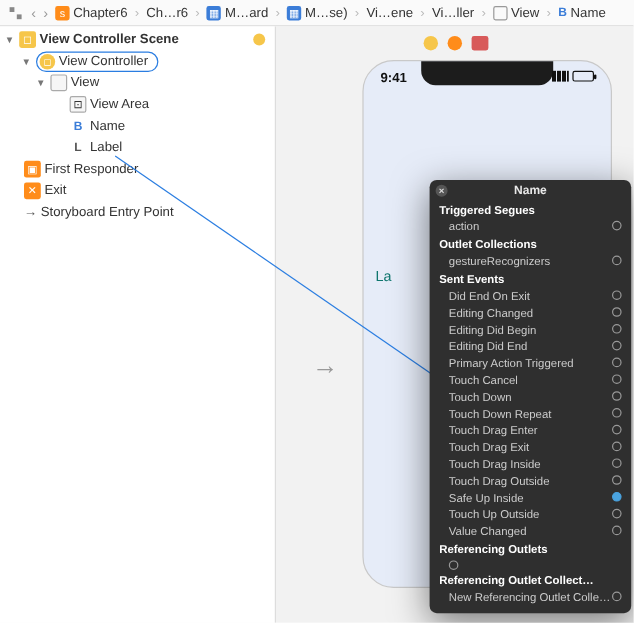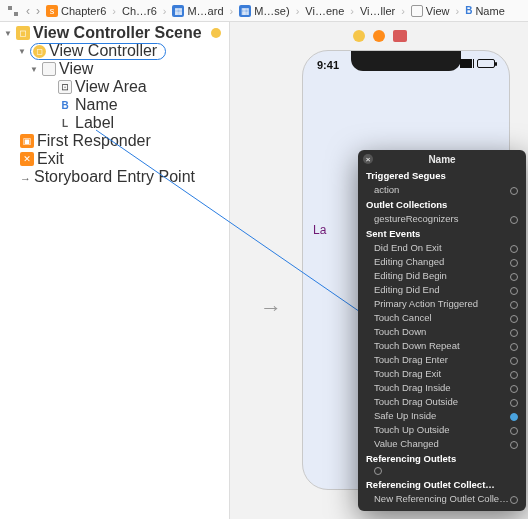--- a/index.html
+++ b/index.html
@@ -17,54 +17,54 @@
 .ico-swift{background:#ff8c1a;color:#fff;}
 .ico-blue{background:#3b7dd8;color:#fff;}
 .ico-view{border:1px solid #999;}
 .ico-b{color:#3b7dd8;font-weight:bold;font-size:10px;}
 
 .content{display:flex;height:calc(100% - 22px);}
 .outline{width:230px;border-right:1px solid #ddd;background:#fff;padding-top:2px;position:relative;}
 .row{display:flex;align-items:center;height:18px;padding-left:4px;gap:3px;}
 .row .tri{width:9px;color:#777;font-size:8px;cursor:pointer;}
 .row .ico{width:14px;height:14px;display:inline-flex;align-items:center;justify-content:center;font-size:9px;border-radius:2px;}
-.row .txt{font-size:16px;}
+.row .txt{font-size:11px;}
 .scene-hdr{font-weight:bold;}
 .scene-dot{margin-left:auto;margin-right:8px;width:10px;height:10px;border-radius:5px;background:#f6c64a;}
 .vc-row{margin-left:14px;}
 .vc-pill{display:flex;align-items:center;gap:3px;border:1px solid #2a7de1;border-radius:9px;padding:0 8px 0 2px;height:17px;background:#fff;}
 .ico-circ-y{width:13px;height:13px;border-radius:50%;background:#f6c64a;display:flex;align-items:center;justify-content:center;color:#fff;font-size:8px;}
 .ind1{padding-left:30px;}
 .ind2{padding-left:46px;}
 .ico-sq{width:12px;height:12px;border:1px solid #aaa;background:#f6f6f6;display:inline-flex;align-items:center;justify-content:center;}
 .ico-orange{width:13px;height:13px;border-radius:50%;background:#ff8c1a;display:flex;align-items:center;justify-content:center;color:#fff;font-size:8px;}
 .arrow{color:#555;}
 
 .canvas{flex:1;background:#f2f2f2;position:relative;overflow:hidden;}
 .device{position:absolute;left:72px;top:12px;width:208px;height:440px;border:1px solid #c9c9c9;border-radius:26px;background:#e6ecf8;}
 .notch{position:absolute;left:50%;transform:translateX(-50%);top:0;width:110px;height:20px;background:#1c1c1c;border-radius:0 0 12px 12px;}
 .status-time{position:absolute;left:14px;top:8px;font-size:11px;font-weight:600;color:#111;}
 .status-right{position:absolute;right:14px;top:8px;display:flex;gap:3px;align-items:center;}
 .bars{width:14px;height:9px;background:linear-gradient(to right,#111 25%,transparent 25% 30%,#111 30% 55%,transparent 55% 60%,#111 60% 85%,transparent 85% 90%,#111 90%);}
 .batt{width:18px;height:9px;border:1px solid #111;border-radius:2px;position:relative;}
 .batt::after{content:"";position:absolute;right:-3px;top:2px;width:2px;height:4px;background:#111;border-radius:1px;}
-.lbl-text{position:absolute;left:10px;top:172px;font-size:12px;color:#701a75;}
+.lbl-text{position:absolute;left:10px;top:172px;font-size:12px;color:#0f766e;}
 .dev-hdr{position:absolute;left:50%;transform:translateX(-50%);top:-22px;display:flex;gap:8px;}
 .hdr-dot{width:12px;height:12px;border-radius:6px;}
 .hdr-y{background:#f6c64a;}
 .hdr-o{background:#ff8c1a;}
 .hdr-r{width:14px;height:12px;background:#d85a5a;border-radius:2px;}
 
 .go-arrow{position:absolute;left:30px;top:270px;font-size:22px;color:#999;}
 
 .popover{position:absolute;left:358px;top:150px;width:168px;background:#2f2f2f;border-radius:6px;box-shadow:0 8px 30px rgba(0,0,0,.5);color:#e8e8e8;font-size:9.5px;z-index:10;padding-bottom:6px;}
 .pop-title{text-align:center;font-weight:600;font-size:10px;padding:4px 0 2px;position:relative;}
 .pop-close{position:absolute;left:5px;top:4px;width:10px;height:10px;border-radius:5px;background:#555;color:#ddd;font-size:8px;display:flex;align-items:center;justify-content:center;cursor:pointer;}
 .sect{font-weight:700;color:#fff;font-size:9.5px;padding:3px 8px 1px;}
-.item{display:flex;justify-content:space-between;align-items:flex-end;padding:1.5px 8px 1.5px 16px;color:#ccc;cursor:pointer;}
+.item{display:flex;justify-content:space-between;align-items:flex-start;padding:1.5px 8px 1.5px 16px;color:#ccc;cursor:pointer;}
 .item .o{width:8px;height:8px;border:1px solid #999;border-radius:4px;}
 .item.hl .o{background:#4aa3df;border-color:#4aa3df;}
 
 .conn-line{position:absolute;z-index:5;pointer-events:none;}
 
 </style>
 </head>
 <body>
 
 <div class="toolbar">

